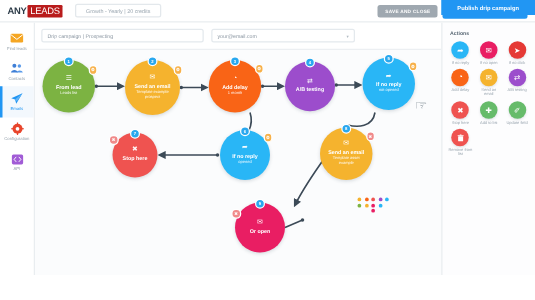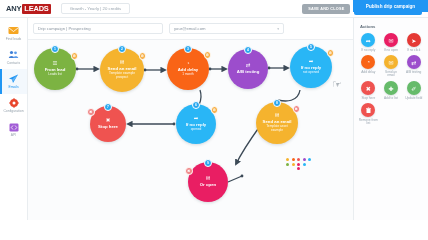--- a/index.html
+++ b/index.html
@@ -16,21 +16,21 @@
   
   .header {
     position:absolute; top:0; left:0; width:428px; height:18px;
     background:#ffffff; border-bottom:1px solid #e9edf0;
     display:flex; align-items:center; padding:0 6px;
     z-index:40;
   }
   .logo { display:flex; align-items:center; gap:1px; }
   .logo-any { font-size:7.5px; font-weight:bold; color:#2b3a47; letter-spacing:-0.2px; }
   .logo-leads {
-    font-size:7.5px; font-weight:bold; color:#ffffff;
+    font-size:7.5px; font-weight:normal; color:#ffffff;
     background:#b91c1c; padding:0.5px 2px; border-radius:1px; letter-spacing:-0.2px;
   }
   .plan-pill {
     margin-left:10px; border:1px solid #e3e8ec; border-radius:2px;
     padding:2px 8px; font-size:4.3px; color:#9aa6b0; white-space:nowrap;
   }
   .header-btns { margin-left:auto; display:flex; align-items:center; gap:4px; }
   .btn-save {
     background:#9fa8b0; color:#fff; font-size:3.8px; font-weight:bold;
     padding:3px 6px; border-radius:2px; letter-spacing:0.2px; white-space:nowrap;

